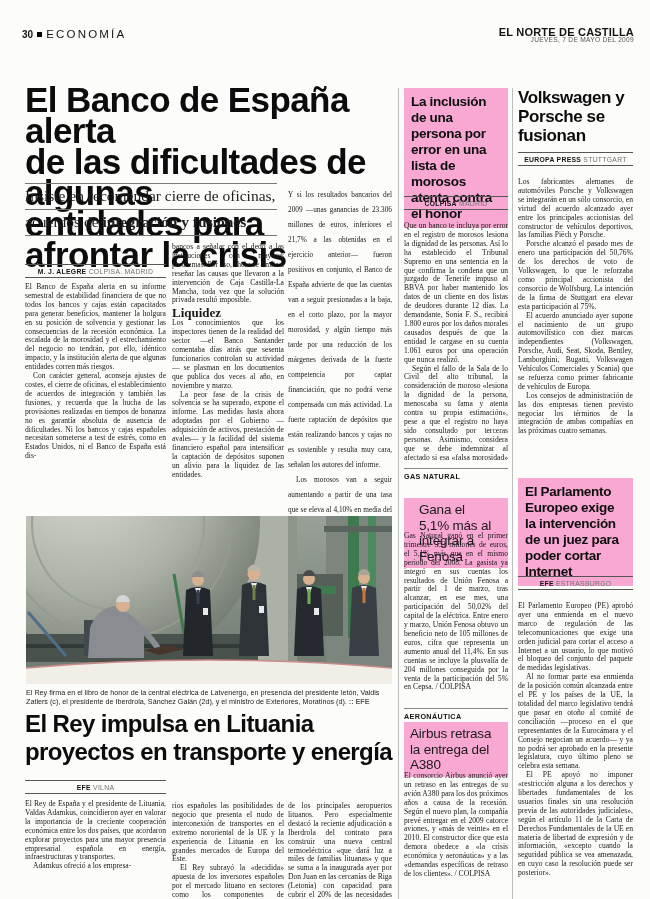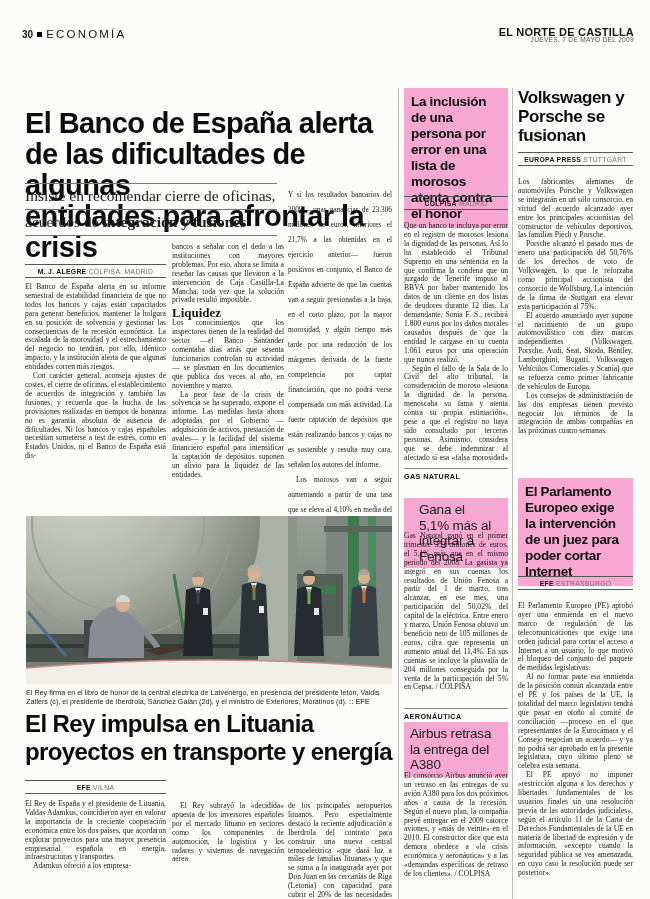--- a/index.html
+++ b/index.html
@@ -9,21 +9,21 @@
   .pagehead{position:absolute;left:22px;right:16px;top:28px;height:20px;}
   .ph-left{position:absolute;left:0;top:0;display:flex;align-items:center;gap:4px;}
   .ph-num{font-weight:700;font-size:10px;}
   .ph-sq{width:5px;height:5px;background:#000;display:inline-block;}
   .ph-sec{font-size:11.5px;letter-spacing:2.2px;font-weight:500;}
   .ph-right{position:absolute;right:0;top:0;text-align:right;line-height:8px;}
   .ph-pub{font-size:11px;font-weight:700;letter-spacing:.2px;}
   .ph-date{font-size:6.6px;color:#555;letter-spacing:.3px;}
   
   .hl{font-weight:700;letter-spacing:-.6px;color:#0c0c0c;}
-  #main-headline{position:absolute;left:25px;top:84px;width:368px;font-size:29px;line-height:31px;margin-top:24px;}
+  #main-headline{position:absolute;left:25px;top:84px;width:368px;font-size:35px;line-height:31px;}
   .deck{position:absolute;left:25px;top:183px;width:252px;font-family:"Liberation Serif",serif;
         font-size:15.5px;color:#1d1d1d;border-top:1px solid #777;}
   .dline{border-bottom:1px solid #777;padding:3px 0 4px;}
   .byline{border-top:1px solid #555;border-bottom:1px solid #555;padding:3px 0 2px;text-align:center;
           font-size:6.8px;letter-spacing:.3px;white-space:nowrap;overflow:hidden;}
   .byline b{font-weight:700;}
   .agency{color:#707070;}
   
   .bt{font-family:"Liberation Serif",serif;font-size:7.6px;line-height:8.9px;text-align:justify;color:#191919;}
   .bt-sm{font-size:7.3px;line-height:15px;}
@@ -192,20 +192,21 @@
       <b>EFE</b>
       <span class="agency">VILNA</span>
     </div>
     <div class="bt" style="margin-top:6px;">
       <p>El Rey de España y el presidente de Lituania, Valdas Adamkus, coincidieron ayer en valorar la importancia de la creciente cooperación económica entre los dos países, que acordaron explorar proyectos para una mayor presencia empresarial española en energía, infraestructuras y transportes.</p>
       <p class="ind">Adamkus ofreció a los empresa-</p>
     </div>
   </div>
 
   <div class="col bt" style="left:172px;top:802px;width:112px;height:97px;">
+    <p>rios españoles las posibilidades de negocio que presenta el nudo de interconexión de transportes en el extremo nororiental de la UE y la experiencia de Lituania en los grandes mercados de Europa del Este.</p>
     <p class="ind">El Rey subrayó la «decidida» apuesta de los inversores españoles por el mercado lituano en sectores como los componentes de automoción, la logística y los radares y sistemas de navegación aérea</p>
   </div>
 
   <div class="col bt" style="left:288px;top:802px;width:104px;height:97px;">
     <p>de los principales aeropuertos lituanos. Pero especialmente destacó la reciente adjudicación a Iberdrola del contrato para construir una nueva central termoeléctrica «que dará luz a miles de familias lituanas» y que se suma a la inaugurada ayer por Don Juan en las cercanías de Riga (Letonia) con capacidad para cubrir el 20% de las necesidades energéticas letonas.</p>
   </div>
 
   <div class="col" style="left:404px;top:88px;width:104px;bottom:0;">
     <div class="abs graybox" style="left:0;right:0;top:0;">
       <div class="bx-hl">La inclusión de una persona por error en una lista de morosos atenta contra el honor</div>

